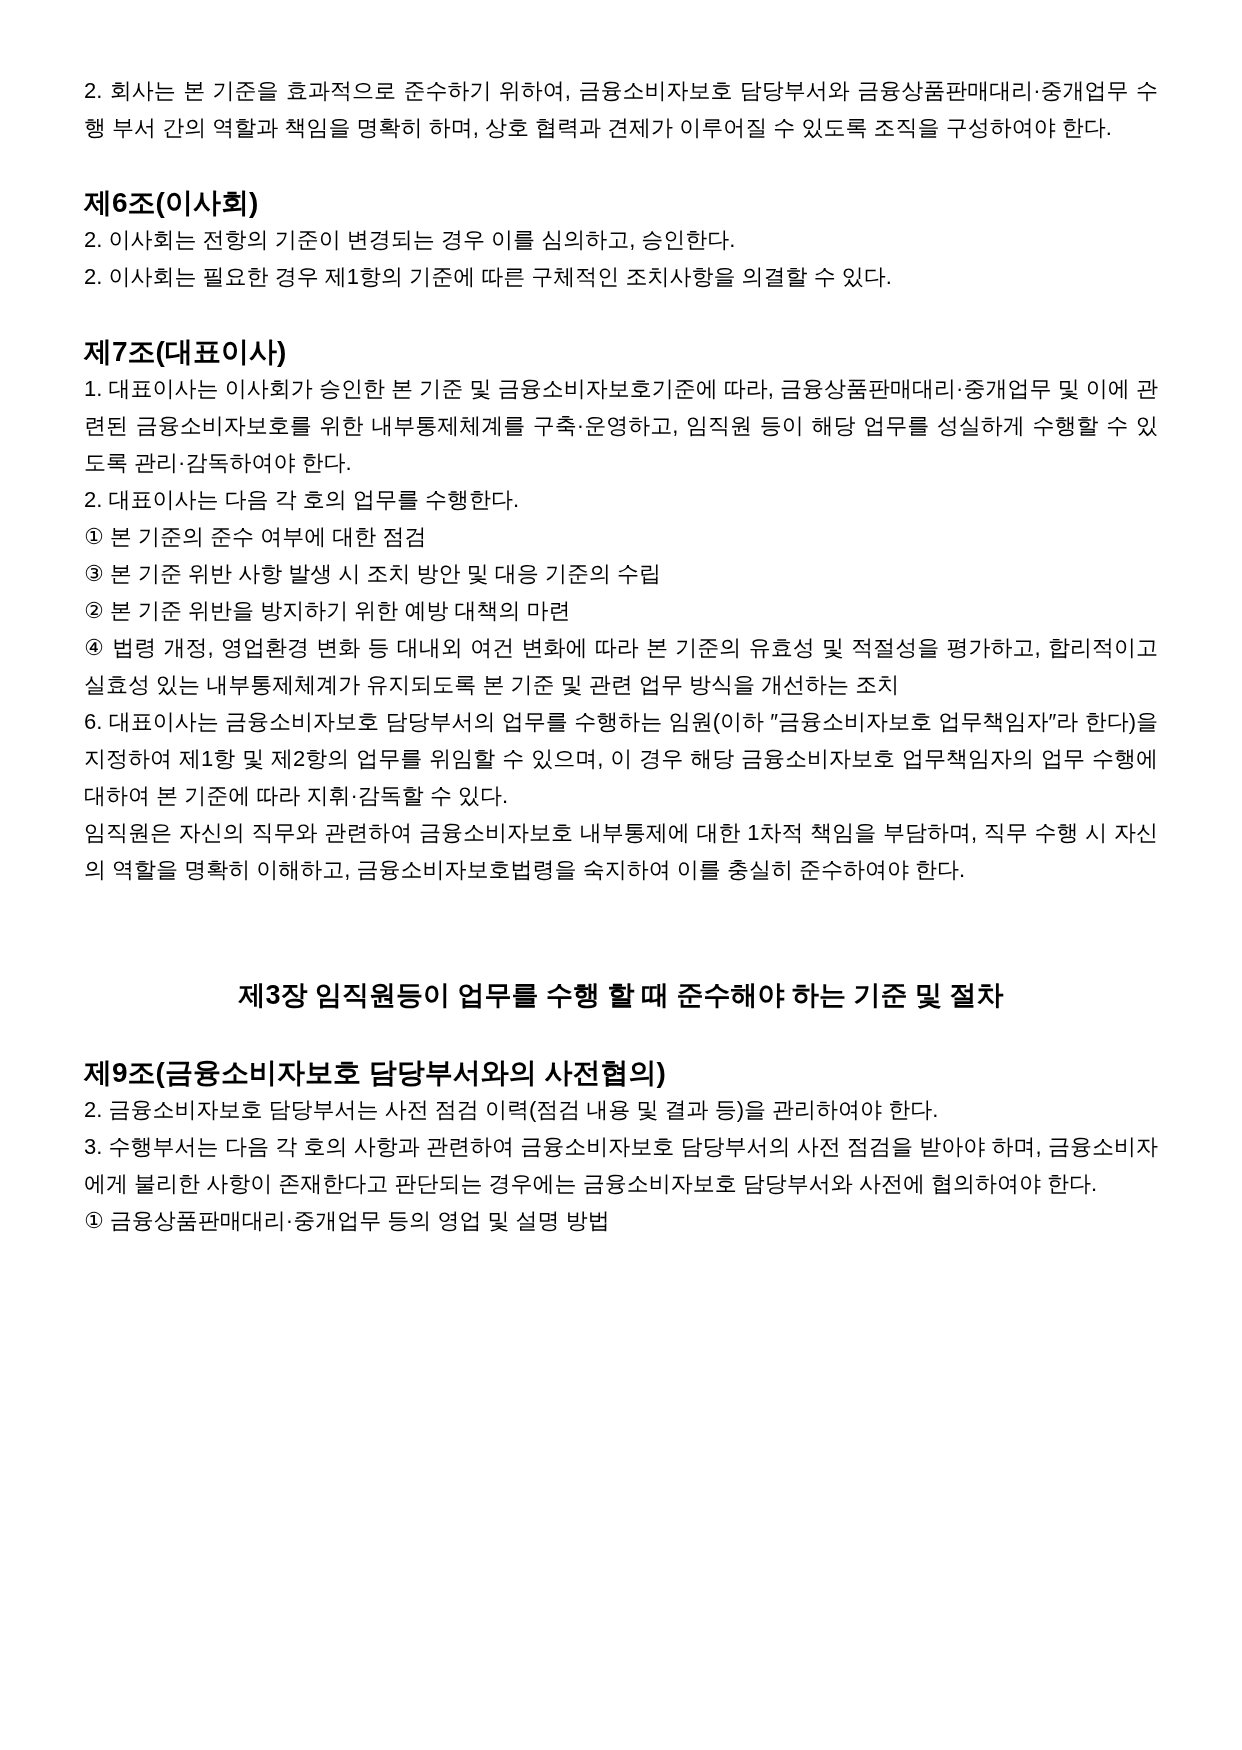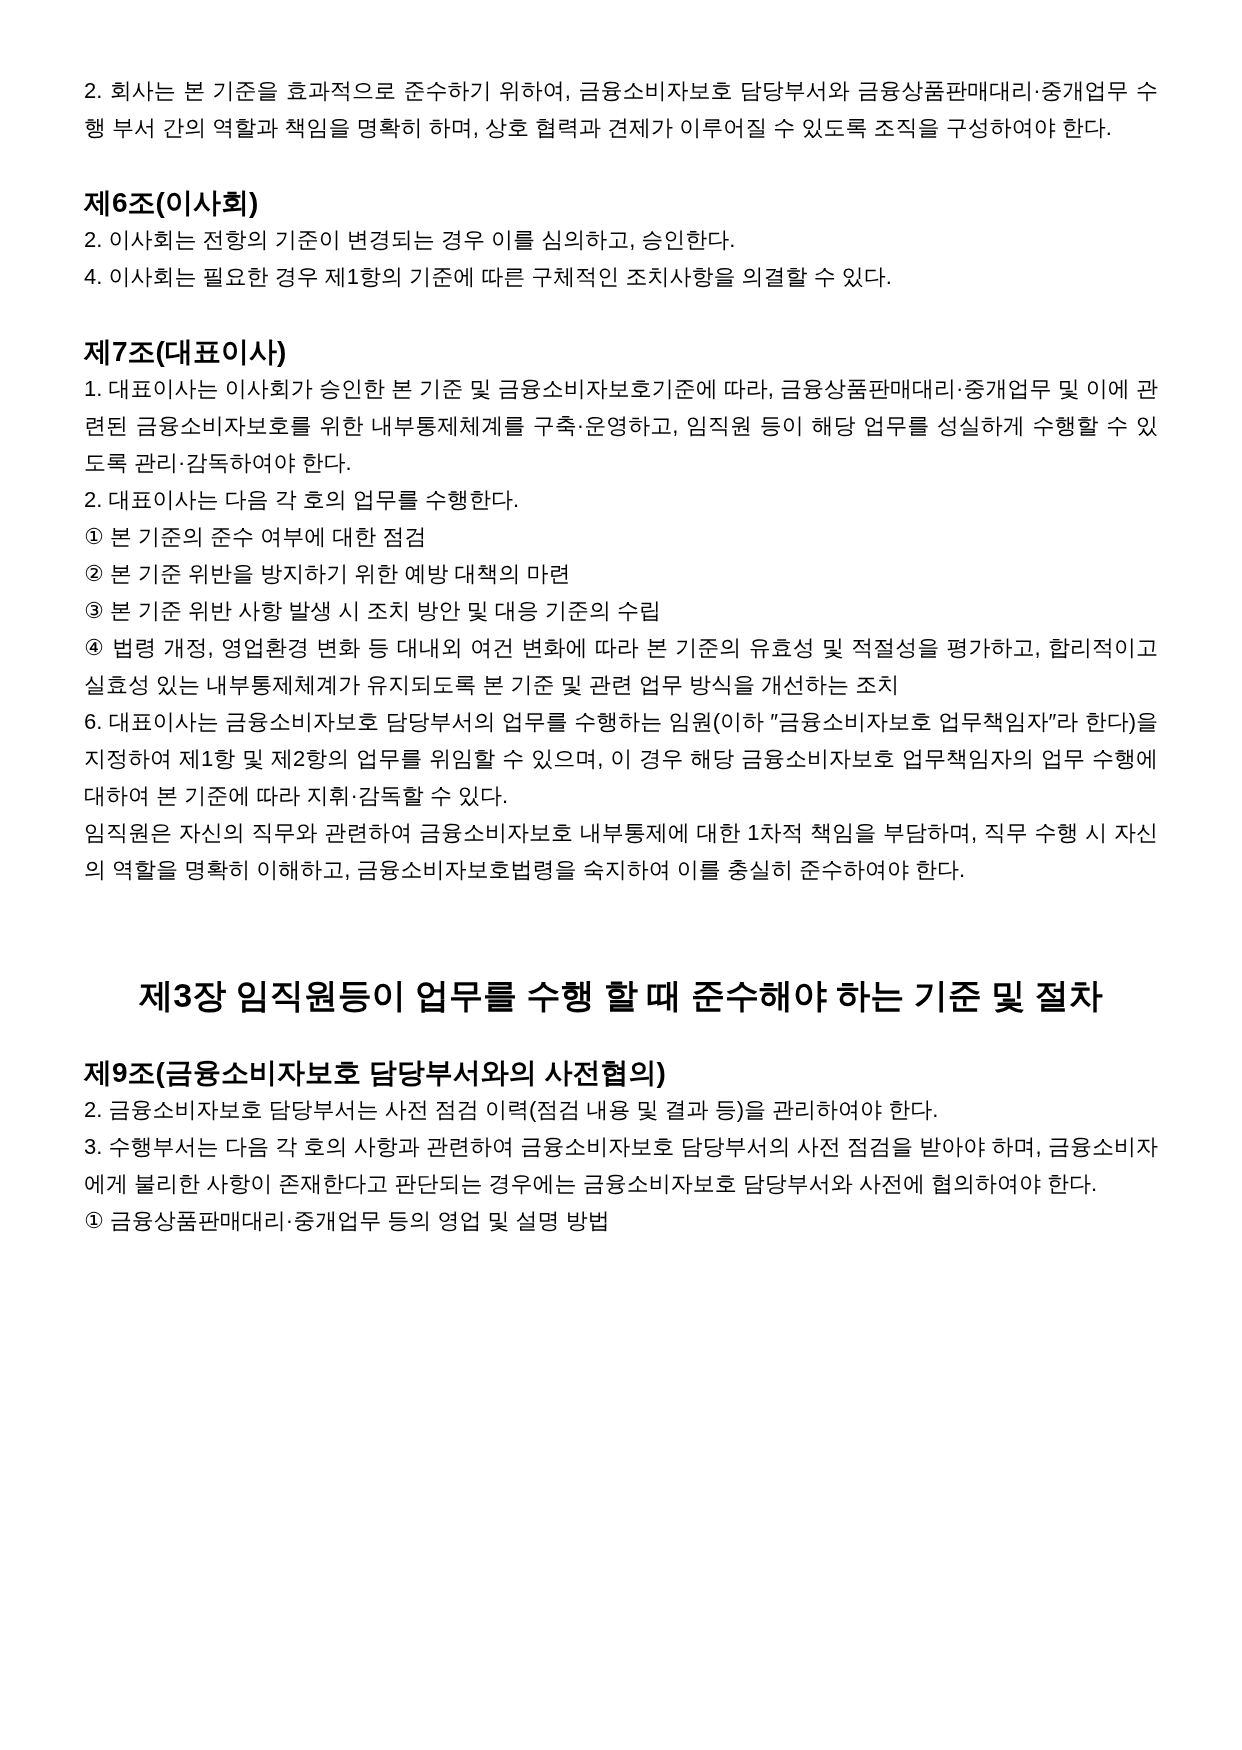--- a/index.html
+++ b/index.html
@@ -25,46 +25,46 @@
   .para .line { display: block; }
   .article {
     margin: 38px 0 0 0;
     font-size: 28px;
     font-weight: 700;
     line-height: 37px;
     text-align: left;
   }
   .chapter {
     margin: 86px 0 0 0;
-    font-size: 34px;
+    font-size: 27px;
     font-weight: 700;
     line-height: 42px;
     text-align: center;
     word-break: keep-all;
   }
 </style>
 </head>
 <body>
 
 <div class="page">
 
   <p class="para">2. 회사는 본 기준을 효과적으로 준수하기 위하여, 금융소비자보호 담당부서와 금융상품판매대리·중개업무 수행 부서 간의 역할과 책임을 명확히 하며, 상호 협력과 견제가 이루어질 수 있도록 조직을 구성하여야 한다.</p>
 
   <h2 class="article">제6조(이사회)</h2>
 
   <p class="para">2. 이사회는 전항의 기준이 변경되는 경우 이를 심의하고, 승인한다.</p>
-  <p class="para">4. 이사회는 필요한 경우 제1항의 기준에 따른 구체적인 조치사항을 의결할 수 있다.</p>
+  <p class="para">2. 이사회는 필요한 경우 제1항의 기준에 따른 구체적인 조치사항을 의결할 수 있다.</p>
 
   <h2 class="article">제7조(대표이사)</h2>
 
   <p class="para">1. 대표이사는 이사회가 승인한 본 기준 및 금융소비자보호기준에 따라, 금융상품판매대리·중개업무 및 이에 관련된 금융소비자보호를 위한 내부통제체계를 구축·운영하고, 임직원 등이 해당 업무를 성실하게 수행할 수 있도록 관리·감독하여야 한다.</p>
   <p class="para">2. 대표이사는 다음 각 호의 업무를 수행한다.</p>
   <p class="para">① 본 기준의 준수 여부에 대한 점검</p>
+  <p class="para">③ 본 기준 위반 사항 발생 시 조치 방안 및 대응 기준의 수립</p>
   <p class="para">② 본 기준 위반을 방지하기 위한 예방 대책의 마련</p>
-  <p class="para">③ 본 기준 위반 사항 발생 시 조치 방안 및 대응 기준의 수립</p>
   <p class="para">④ 법령 개정, 영업환경 변화 등 대내외 여건 변화에 따라 본 기준의 유효성 및 적절성을 평가하고, 합리적이고 실효성 있는 내부통제체계가 유지되도록 본 기준 및 관련 업무 방식을 개선하는 조치</p>
   <p class="para">6. 대표이사는 금융소비자보호 담당부서의 업무를 수행하는 임원(이하 ″금융소비자보호 업무책임자″라 한다)을 지정하여 제1항 및 제2항의 업무를 위임할 수 있으며, 이 경우 해당 금융소비자보호 업무책임자의 업무 수행에 대하여 본 기준에 따라 지휘·감독할 수 있다.</p>
 
 
   <p class="para">임직원은 자신의 직무와 관련하여 금융소비자보호 내부통제에 대한 1차적 책임을 부담하며, 직무 수행 시 자신의 역할을 명확히 이해하고, 금융소비자보호법령을 숙지하여 이를 충실히 준수하여야 한다.</p>
 
   <h1 class="chapter">제3장 임직원등이 업무를 수행 할 때 준수해야 하는 기준 및 절차</h1>
 
   <h2 class="article">제9조(금융소비자보호 담당부서와의 사전협의)</h2>
 

